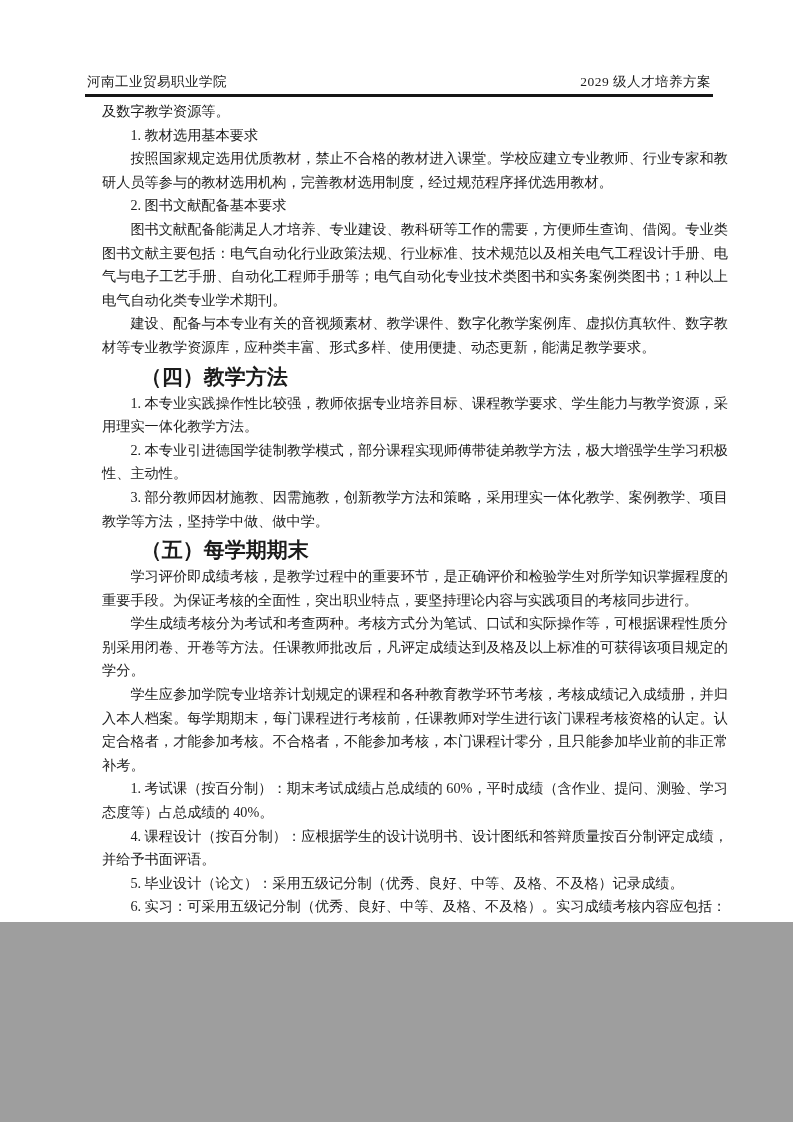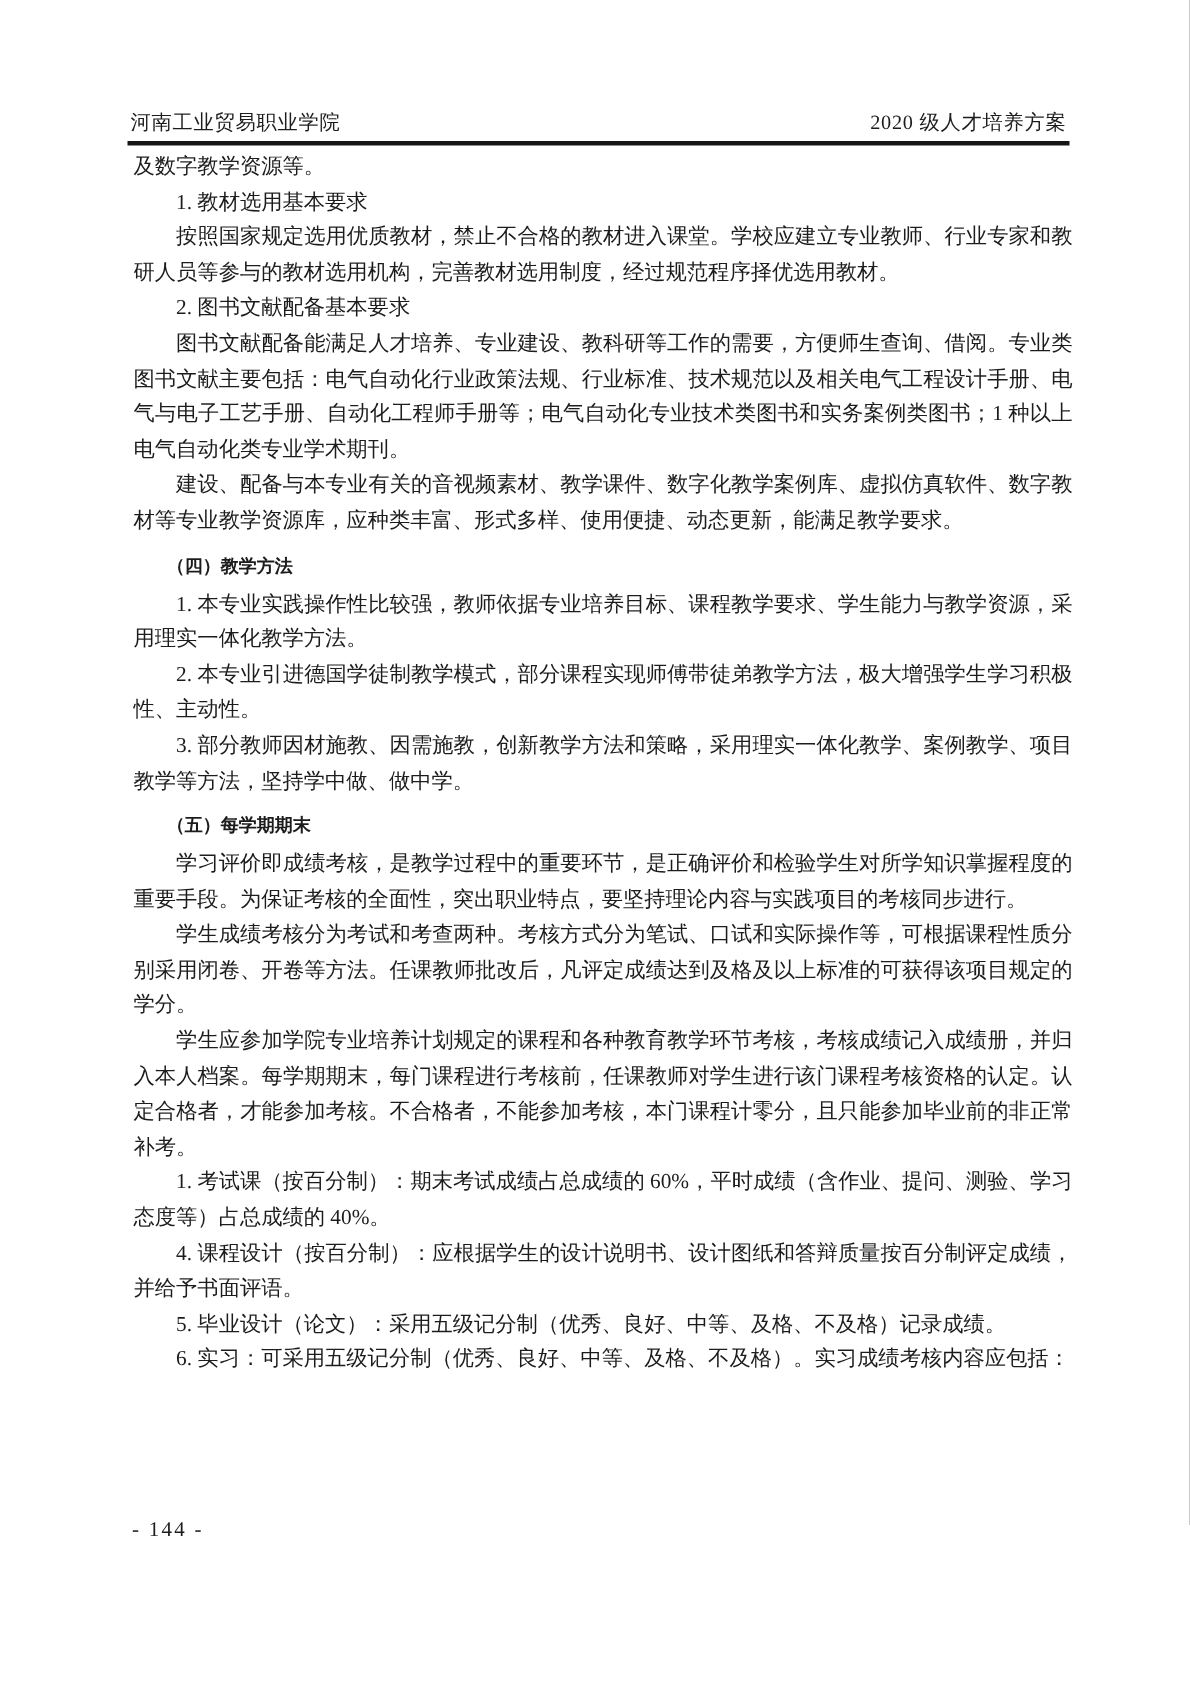--- a/index.html
+++ b/index.html
@@ -3,21 +3,21 @@
 <meta charset="utf-8">
 <style>
   html, body {
     margin: 0;
     padding: 0;
     background: #9e9e9e;
   }
   .page {
     position: relative;
     width: 793px;
-    height: 1122px;
+    height: 922px;
     margin: 0 auto;
     background: var(--bg, #ffffff);
     color: var(--text, #1c1c1c);
     font-family: "Liberation Serif", "DejaVu Serif", serif;
     overflow: hidden;
   }
   .header-left {
     position: absolute;
     left: 87px;
     top: 73px;
@@ -36,39 +36,39 @@
   .header-rule {
     position: absolute;
     left: 85px;
     top: 94px;
     width: 628px;
     height: 2.5px;
     background: var(--rule, #161616);
   }
   .content {
     position: absolute;
-    left: 89px;
+    left: 102px;
     top: 100px;
     width: 626px;
     font-size: 14.2px;
     line-height: 23.6px;
     text-align: justify;
   }
   .content p.para {
     margin: 0;
     padding: 0;
     text-indent: 2em;
   }
   .content p.para.no-indent {
     text-indent: 0;
   }
   .content h3.section-heading {
     margin: 4px 0 2px 0;
     padding: 0;
-    font-size: 12px;
+    font-size: 21px;
     font-weight: bold;
     line-height: 26px;
     text-indent: 1.85em;
     text-align: left;
   }
   .footer {
     position: absolute;
     left: 88px;
     top: 1012px;
     font-size: 14px;
@@ -76,21 +76,21 @@
     letter-spacing: 1.5px;
   }
 </style>
 </head>
 <body>
 
 <div class="page">
 
   <div class="header">
     <span class="header-left">河南工业贸易职业学院</span>
-    <span class="header-right">2020 级人才培养方案</span>
+    <span class="header-right">2029 级人才培养方案</span>
     <div class="header-rule"></div>
   </div>
 
   <div class="content">
 
   <p class="para no-indent">及数字教学资源等。</p>
       <p class="para">1. 教材选用基本要求</p>
       <p class="para">按照国家规定选用优质教材，禁止不合格的教材进入课堂。学校应建立专业教师、行业专家和教研人员等参与的教材选用机构，完善教材选用制度，经过规范程序择优选用教材。</p>
       <p class="para">2. 图书文献配备基本要求</p>
       <p class="para">图书文献配备能满足人才培养、专业建设、教科研等工作的需要，方便师生查询、借阅。专业类图书文献主要包括：电气自动化行业政策法规、行业标准、技术规范以及相关电气工程设计手册、电气与电子工艺手册、自动化工程师手册等；电气自动化专业技术类图书和实务案例类图书；1 种以上电气自动化类专业学术期刊。</p>

